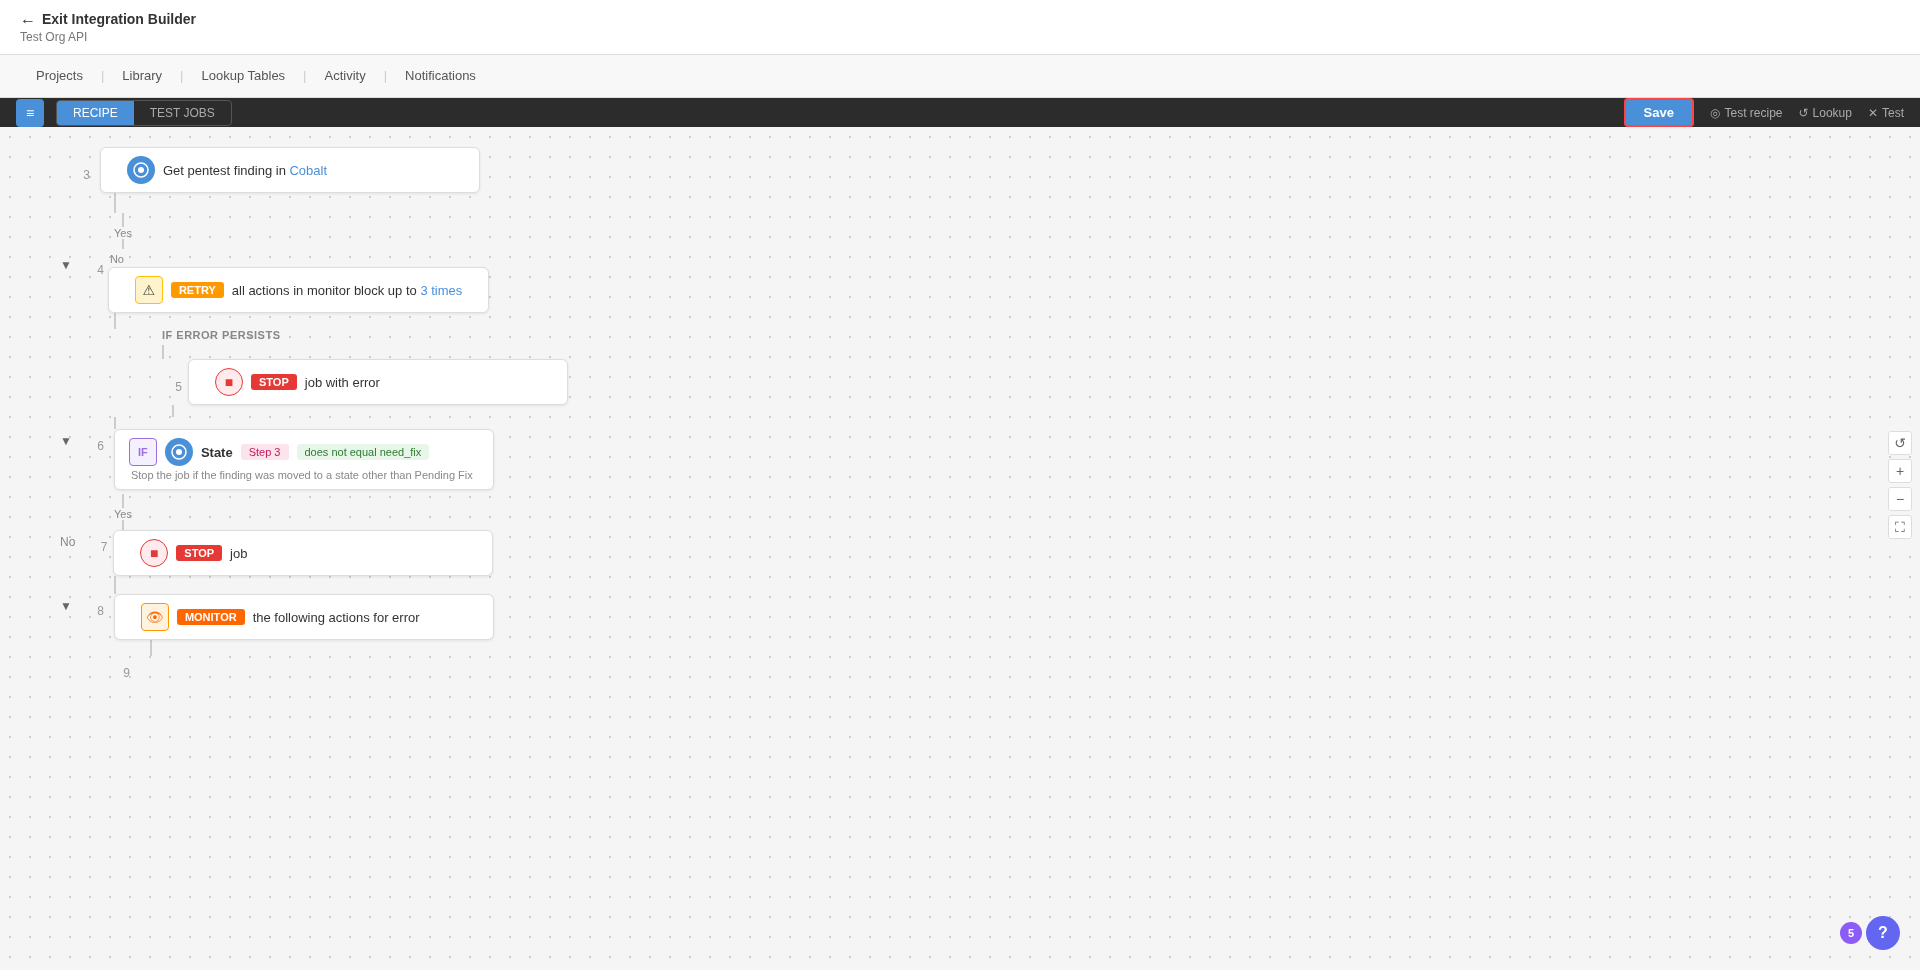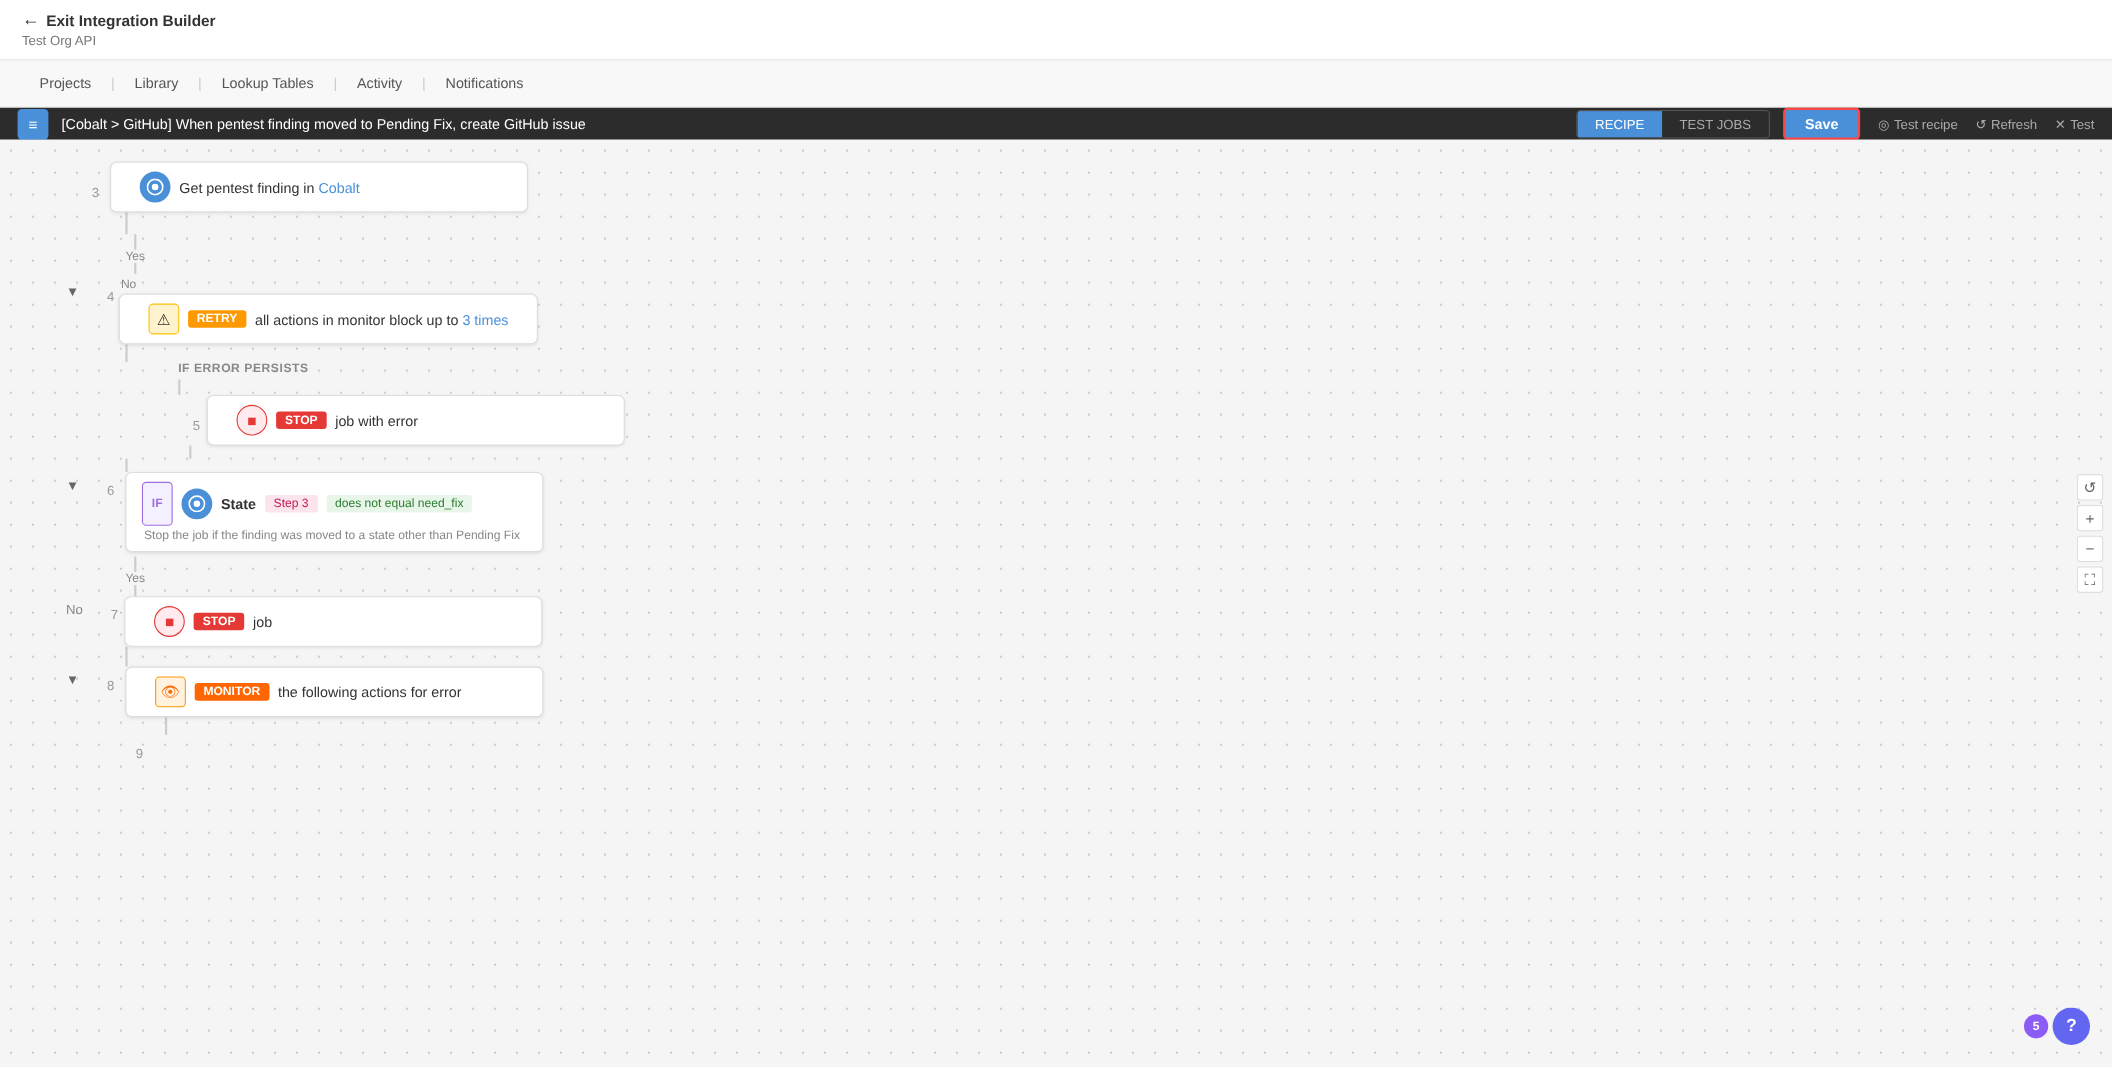--- a/index.html
+++ b/index.html
@@ -314,21 +314,21 @@
       display: flex;
       align-items: center;
       justify-content: center;
       color: #ff6600;
       font-size: 14px;
       flex-shrink: 0;
     }
 
     .node-icon-if {
       width: 28px;
-      height: 40px;
+      height: 28px;
       background: #f5f0ff;
       border: 1px solid #9c6fde;
       border-radius: 4px;
       display: flex;
       align-items: center;
       justify-content: center;
       color: #9c6fde;
       font-size: 11px;
       font-weight: 700;
       flex-shrink: 0;
@@ -411,34 +411,33 @@
     <span class="nav-separator">|</span>
     <span class="nav-item">Activity</span>
     <span class="nav-separator">|</span>
     <span class="nav-item">Notifications</span>
   </div>
 
   <div class="recipe-bar">
     <div class="recipe-icon">
       <span>≡</span>
     </div>
-    <div class="recipe-title">[Cobalt &gt; GitHub] When pentest finding moved to Pending Fix, create GitHub issue</div>
     <div class="recipe-tabs">
       <div class="recipe-tab active">RECIPE</div>
       <div class="recipe-tab recipe-tab-jobs">TEST JOBS</div>
     </div>
     <div class="recipe-actions">
       <button class="save-btn">Save</button>
       <div class="action-link">
         <span>◎</span>
         <span>Test recipe</span>
       </div>
       <div class="action-link">
         <span>↺</span>
-        <span>Refresh</span>
+        <span>Lookup</span>
       </div>
       <div class="action-link">
         <span>✕</span>
         <span>Test</span>
       </div>
     </div>
   </div>
 
   <div class="canvas-area">
     <div class="canvas-bg"></div>

